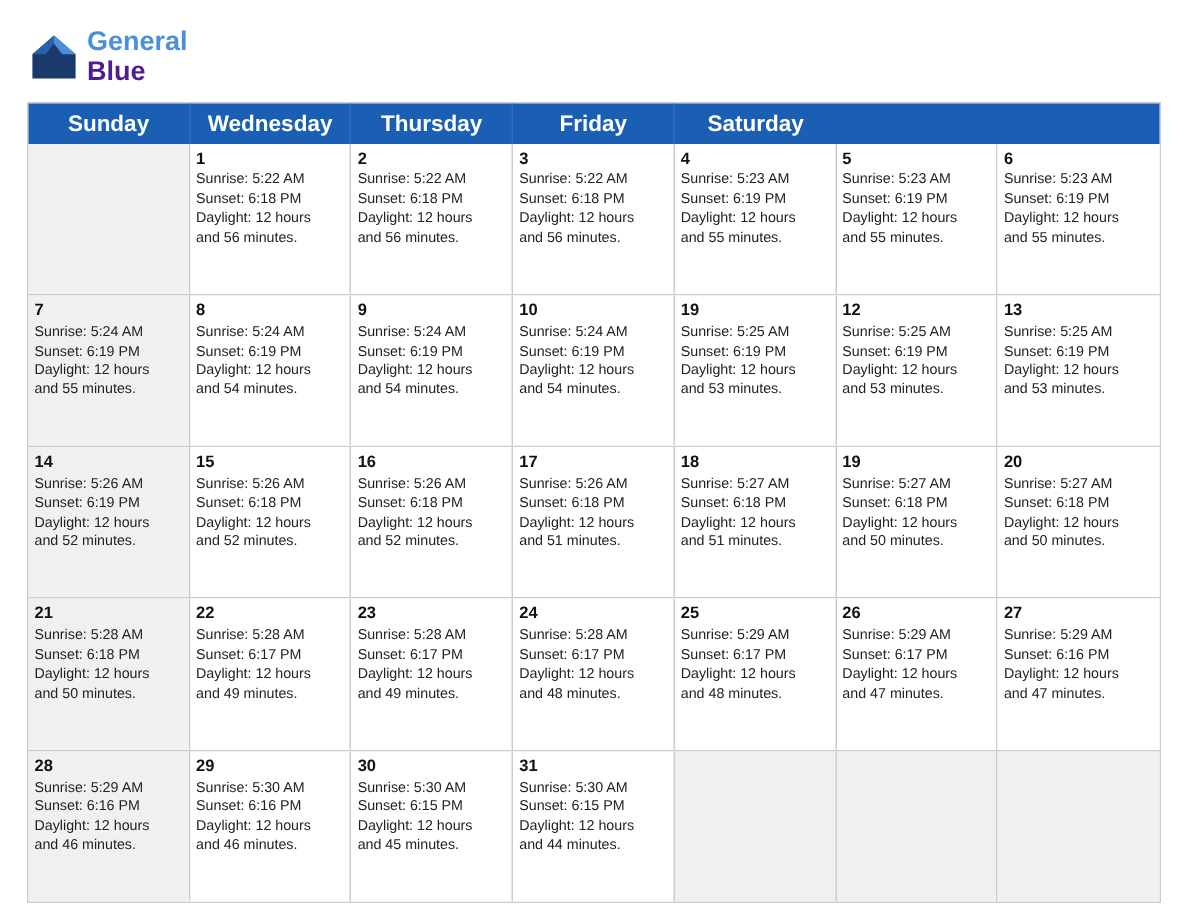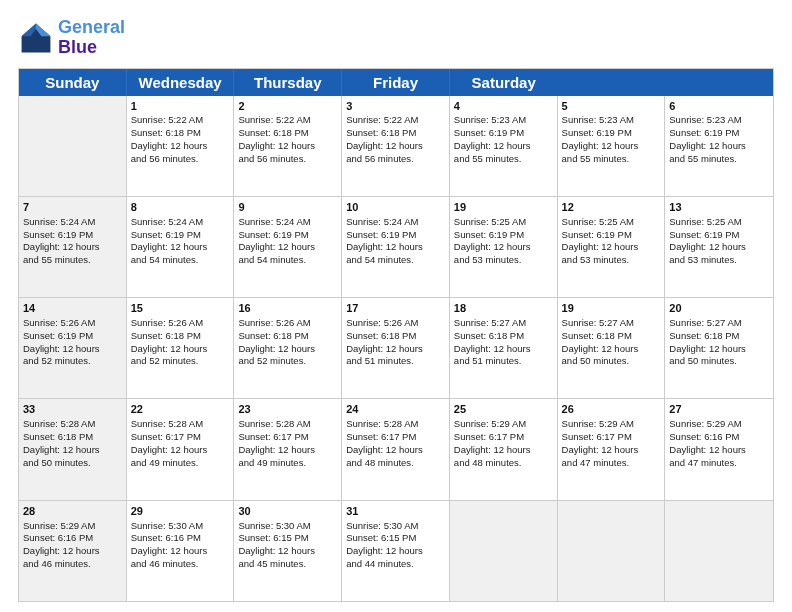--- a/index.html
+++ b/index.html
@@ -223,21 +223,21 @@
           <div class="cal-cell"><span class="day-num">19</span><span style="white-space: pre-wrap;">Sunrise: 5:27 AM
 Sunset: 6:18 PM
 Daylight: 12 hours
 and 50 minutes.</span></div>
           <div class="cal-cell"><span class="day-num">20</span><span style="white-space: pre-wrap;">Sunrise: 5:27 AM
 Sunset: 6:18 PM
 Daylight: 12 hours
 and 50 minutes.</span></div>
         </div>
         <div class="cal-row">
-          <div class="cal-cell shaded"><span class="day-num">33</span><span style="white-space: pre-wrap;">Sunrise: 5:28 AM
+          <div class="cal-cell shaded"><span class="day-num">21</span><span style="white-space: pre-wrap;">Sunrise: 5:28 AM
 Sunset: 6:18 PM
 Daylight: 12 hours
 and 50 minutes.</span></div>
           <div class="cal-cell"><span class="day-num">22</span><span style="white-space: pre-wrap;">Sunrise: 5:28 AM
 Sunset: 6:17 PM
 Daylight: 12 hours
 and 49 minutes.</span></div>
           <div class="cal-cell"><span class="day-num">23</span><span style="white-space: pre-wrap;">Sunrise: 5:28 AM
 Sunset: 6:17 PM
 Daylight: 12 hours

